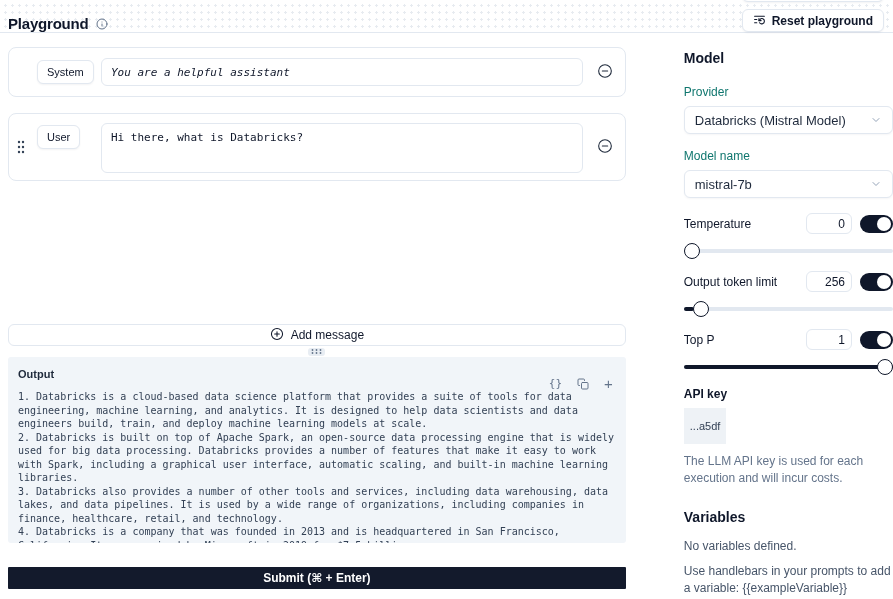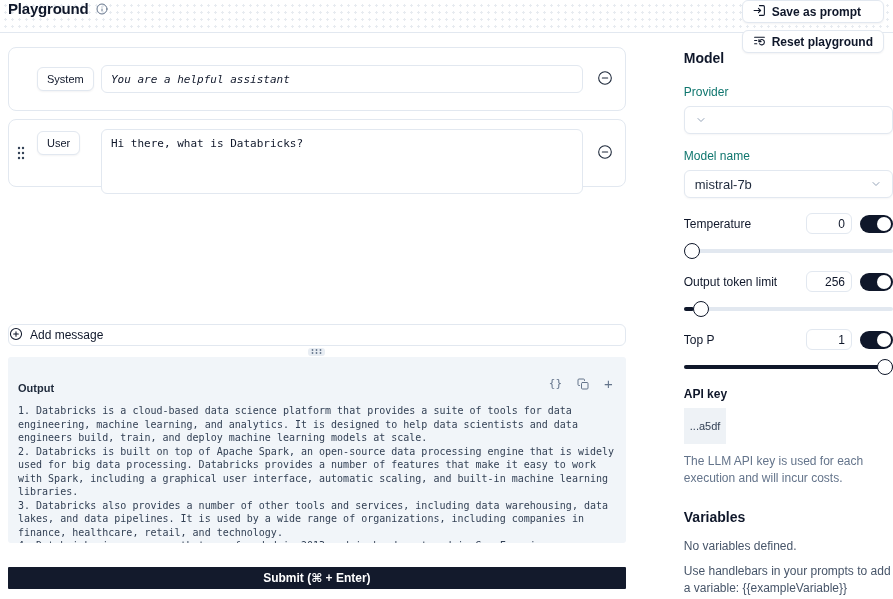--- a/index.html
+++ b/index.html
@@ -1,71 +1,71 @@
 <!DOCTYPE html>
 <html><head>
 <meta charset="utf-8">
 <style>
   * { margin:0; padding:0; box-sizing:border-box; }
   html,body { width:893px; height:599px; overflow:hidden; background:#fff;
     font-family:"Liberation Sans","DejaVu Sans",sans-serif; color:#0f172a; }
   .mono { font-family:"DejaVu Sans Mono",monospace; }
 
   
-  header { height:33px; display:flex; align-items:flex-start; justify-content:space-between;
+  header { height:33px; display:flex; align-items:flex-end; justify-content:space-between;
     padding:0 9px 0 8px; border-bottom:1px solid #e2e8f0;
     background-image:radial-gradient(circle,#e7ebf0 1px,transparent 1.1px);
     background-size:7px 7px; background-position:2px 2px; }
   .title-wrap { display:flex; align-items:center; gap:7px; }
   .page-title { font-size:15px; font-weight:700; letter-spacing:-0.2px; }
   .info-btn { display:inline-flex; align-items:center; color:#64748b; background:none; border:none; cursor:pointer; }
   .header-actions { display:flex; gap:7px;flex-direction:column; }
   .hbtn { display:inline-flex; align-items:center; gap:6px; height:23px; padding:0 10px;
     background:#fff; border:1px solid #e2e8f0; border-radius:6px; font-size:12px; font-weight:600;
     color:#0f172a; box-shadow:0 1px 2px rgba(15,23,42,.05); cursor:pointer;
     font-family:"Liberation Sans","DejaVu Sans",sans-serif; }
 
   
   .content { display:flex; height:566px; }
   .main { width:626px; margin:14px 0 10px 8px; display:flex; flex-direction:column; }
   .sidebar { width:212px; margin-left:58px; padding-top:17px; }
 
   
   .msg-card { position:relative; border:1px solid #e2e8f0; border-radius:8px;
     padding:9px 12px 9px 28px; display:flex; align-items:flex-start; background:#fff; }
-  .msg-card.system { height:64px; margin-bottom:8px; align-items:center; }
+  .msg-card.system { height:50px; margin-bottom:16px; align-items:center; }
   .msg-card.user { height:68px; }
   .drag { position:absolute; left:8px; top:50%; transform:translateY(-50%); display:inline-flex; cursor:grab; }
   .role-wrap { width:64px; flex:none; display:flex; padding-top:0; }
   .msg-card.user .role-wrap { padding-top:2px; }
   .role-badge { border:1px solid #e2e8f0; background:#fff; border-radius:6px; height:24px;
     padding:0 9px; font-size:11px; font-weight:500; color:#0f172a; cursor:pointer;
     box-shadow:0 1px 2px rgba(15,23,42,.05); font-family:"Liberation Sans","DejaVu Sans",sans-serif; }
   .msg-input { flex:1; border:1px solid #e2e8f0; border-radius:6px; font-size:11px; color:#0f172a;
     padding:7px 9px; outline:none; resize:none; background:#fff; margin-right:14px; }
   input.msg-input { height:28px;font-style:italic; }
-  textarea.msg-input { height:65px; line-height:1.3; }
+  textarea.msg-input { height:50px; line-height:1.3; }
   .remove-btn { background:none; border:none; color:#1e293b; cursor:pointer; display:inline-flex;
     align-self:center; padding:0; }
 
   .spacer { flex:1; }
 
   
-  .add-msg { height:22px; display:flex; align-items:center; justify-content:flex-start; gap:7px;
+  .add-msg { height:22px; display:flex; align-items:center; justify-content:center; gap:7px;
     border:1px solid #e2e8f0; border-radius:6px; background:#fff; font-size:12px; font-weight:500;
     color:#0f172a; cursor:pointer; font-family:"Liberation Sans","DejaVu Sans",sans-serif; }
 
   
   .resize-row { height:11px; display:flex; align-items:center; justify-content:center; }
   .grip { width:17px; height:8px; background:#e8edf3; border-radius:3px; display:inline-flex;
     align-items:center; justify-content:center; cursor:row-resize; }
 
   
   .output-panel { position:relative; height:186px; background:#f1f5f9; border-radius:3px;
-    padding:21px 10px; overflow:hidden; }
+    padding:7px 10px; overflow:hidden; }
   .output-label { font-size:11px; font-weight:600; color:#1e293b; }
   .output-tools { position:absolute; top:19px; right:13px; display:flex; align-items:center; gap:15px;
     color:#64748b; }
   .tool { cursor:pointer; display:inline-flex; align-items:center; }
   .tool.braces { font-size:11px; font-family:"DejaVu Sans Mono",monospace; }
   .tool.plus { font-size:15px; font-weight:400; line-height:1; }
   .output-text { margin-top:8px; font-size:10px; line-height:13.5px; color:#334155; white-space:pre-wrap; }
 
   
   .submit { margin-top:24px; height:22px; background:#131a2c; border:none; border-radius:1px;
@@ -233,20 +233,21 @@
     </div>
 
     <button class="submit">Submit (⌘ + Enter)</button>
   </div>
 
   <aside class="sidebar">
     <h2 class="side-heading model-heading">Model</h2>
 
     <label class="field-label">Provider</label>
     <div class="select sel-provider">
+      <span>Databricks (Mistral Model)</span>
       <span class="chev">
         <svg width="12" height="12" viewBox="0 0 24 24" fill="none" stroke="currentColor" stroke-width="2" stroke-linecap="round" stroke-linejoin="round">
             <path d="M6 9l6 6 6-6"></path>
           </svg>
       </span>
     </div>
 
     <label class="field-label">Model name</label>
     <div class="select sel-model">
       <span>mistral-7b</span>

